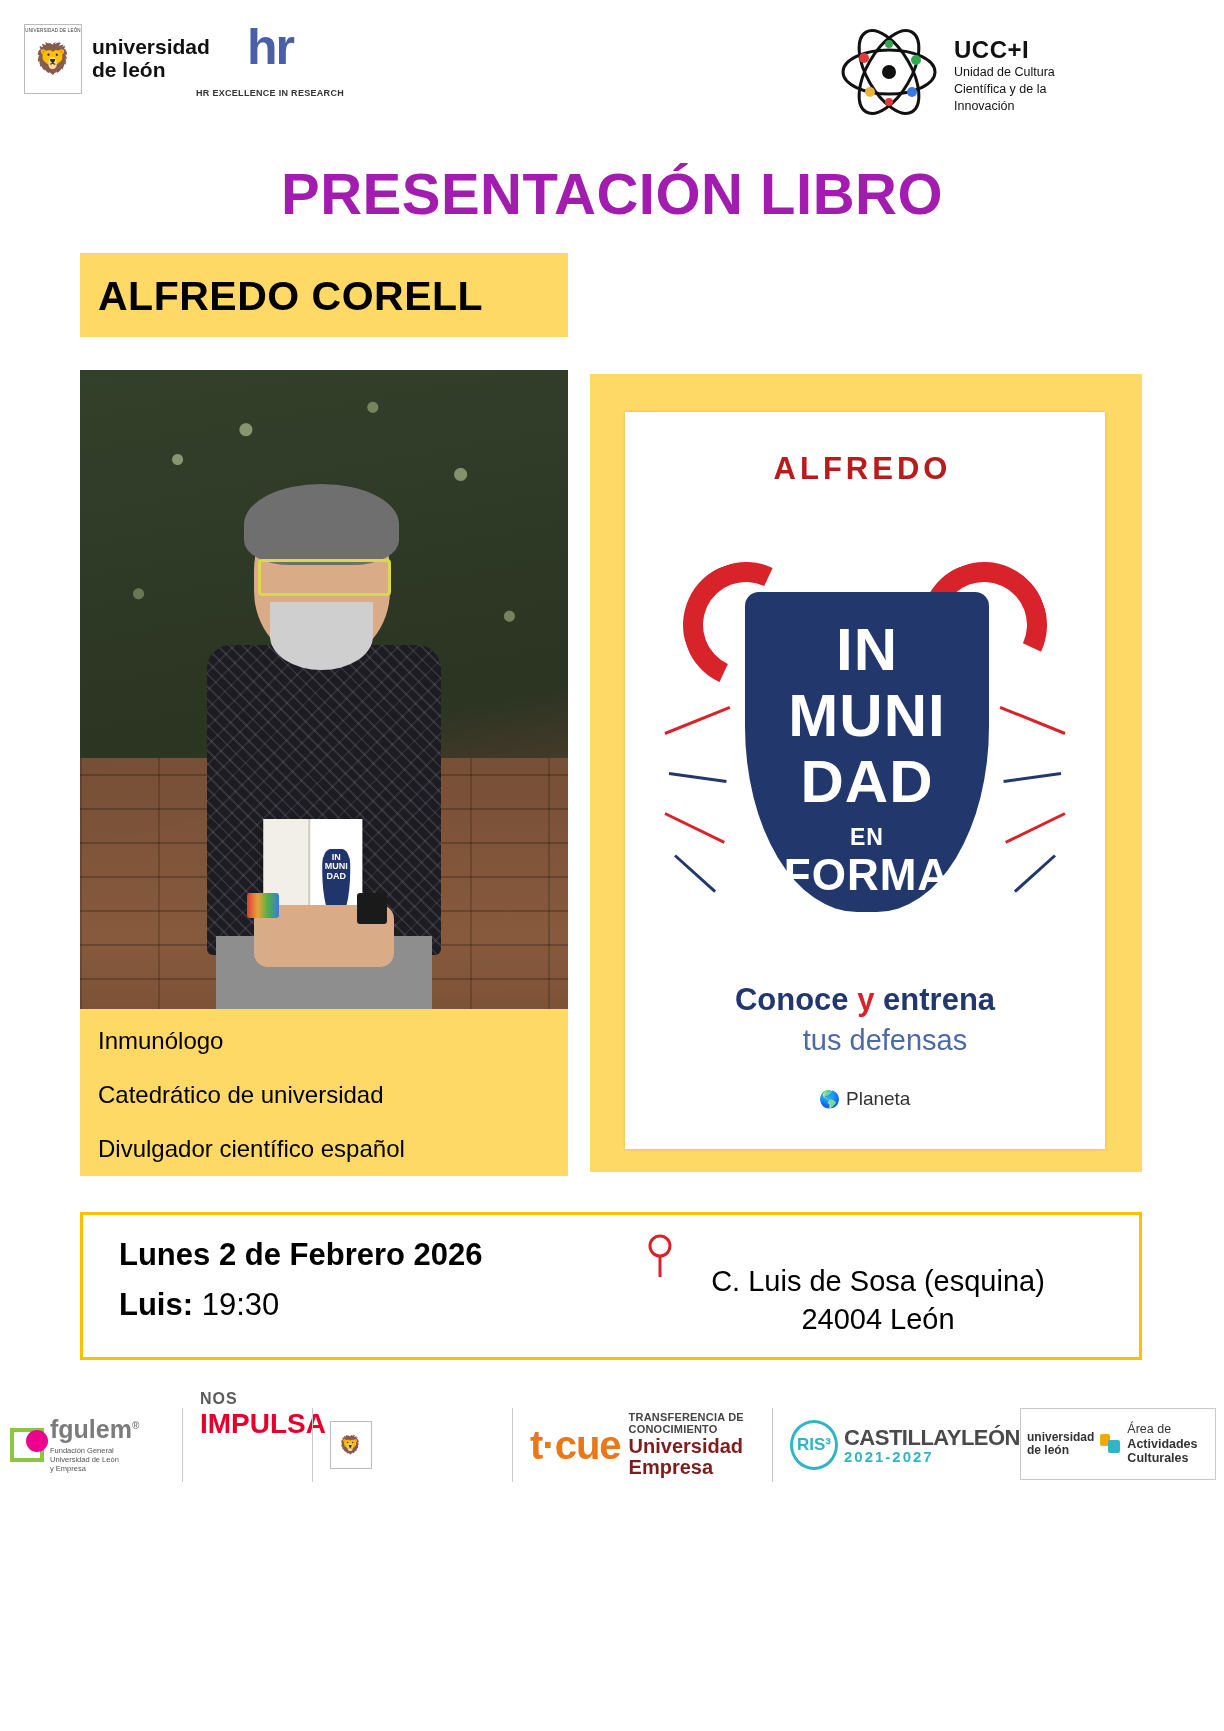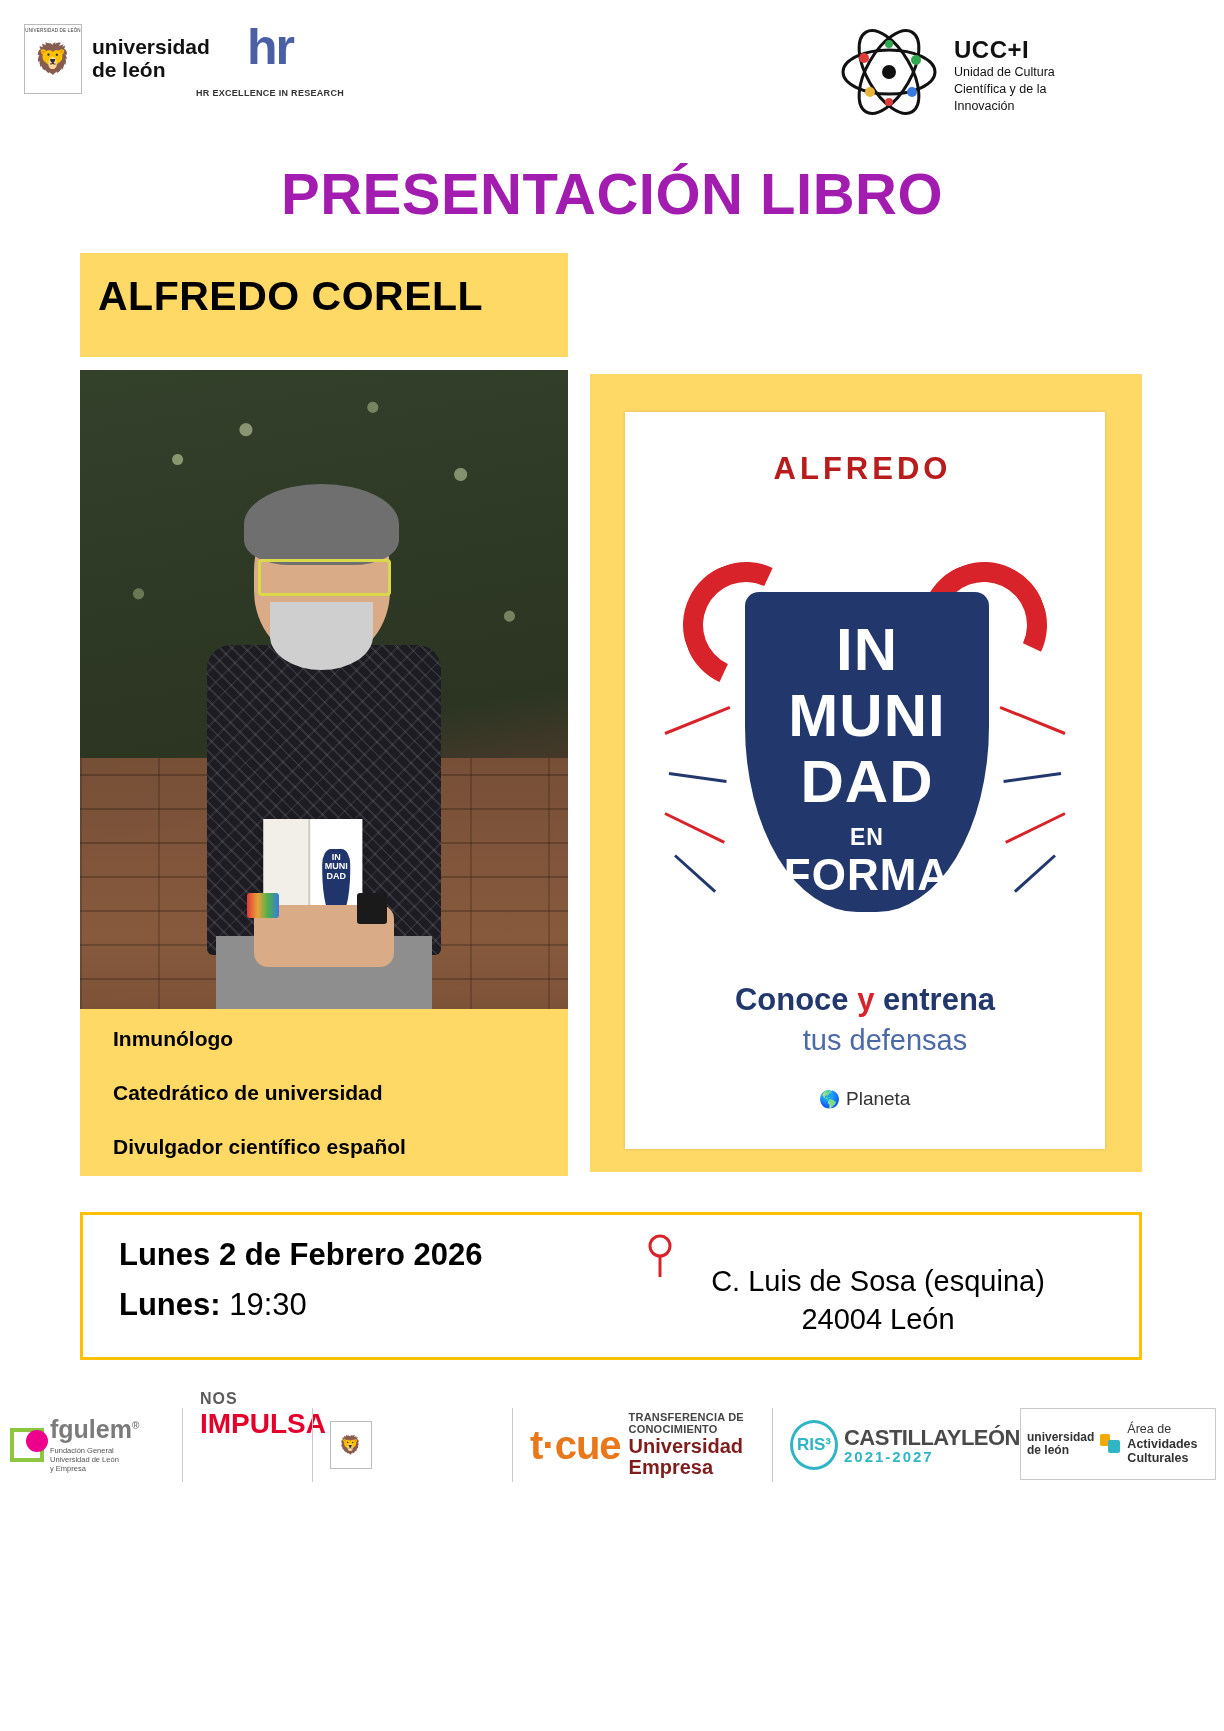--- a/index.html
+++ b/index.html
@@ -118,21 +118,21 @@
     font-size: 58px;
     font-weight: bold;
     letter-spacing: .5px;
     color: #a21caf;
   }
 
   
   .name-banner {
     position: absolute;
     left: 80px; top: 253px;
-    width: 488px; height: 104px;
+    width: 488px; height: 84px;
     background: #ffd966;
   }
   .name-banner span {
     position: absolute;
     left: 18px; top: 20px;
     font-size: 41px;
     font-weight: bold;
     color: #000;
     letter-spacing: .5px;
   }
@@ -267,23 +267,23 @@
   }
   .ph-band {
     position: absolute;
     left: 17%; top: 64%;
     width: 14%; height: 4%;
     background: linear-gradient(90deg,#e03a3a,#e8a33a,#4ab04a,#3a7ae0);
     border-radius: 3px;
   }
   .cap-line {
     position: absolute;
-    left: 33px;
-    font-size: 21px;
-    font-weight: bold;
+    left: 18px;
+    font-size: 24px;
+    font-weight: normal;
     color: #000;
   }
   .cap-0 { top: -95px; }
   .cap-1 { top: -40px; }
   .cap-2 { top: 14px; }
   .caption-bg {
     position: absolute;
     left: 80px; top: 1009px;
     width: 488px; height: 167px;
     background: #ffd966;
@@ -624,21 +624,21 @@
   <div class="bc-tagline2">tus defensas</div>
   <div class="bc-publisher">
     <span class="globe">🌎</span>
     <span>Planeta</span>
   </div>
 </div>
 
 <div class="info-box">
   <div class="info-date">Lunes 2 de Febrero 2026</div>
   <div class="info-time">
-    <b>Lunes:</b>
+    <b>Luis:</b>
     <span>19:30</span>
   </div>
   <svg class="pin-icon" viewBox="0 0 30 46">
     <circle cx="15" cy="13" r="10" fill="none" stroke="#d8232a" stroke-width="3"></circle>
     <path d="M15 23 L15 44" stroke="#d8232a" stroke-width="3" fill="none"></path>
   </svg>
   <div class="info-place">
     <div>C. Luis de Sosa (esquina)</div>
     <div>24004 León</div>
   </div>

